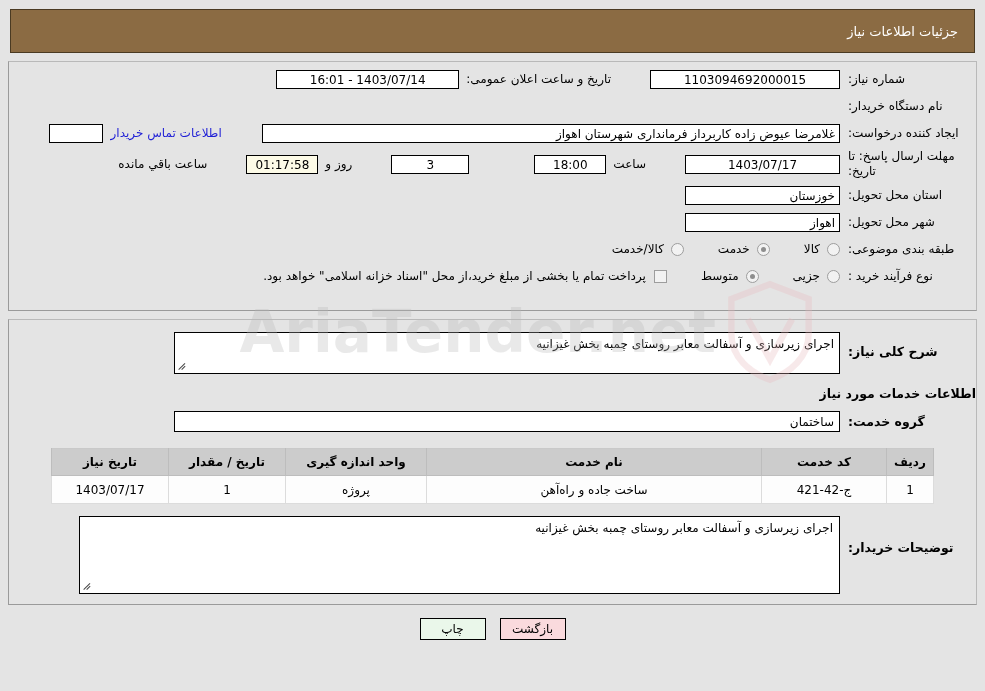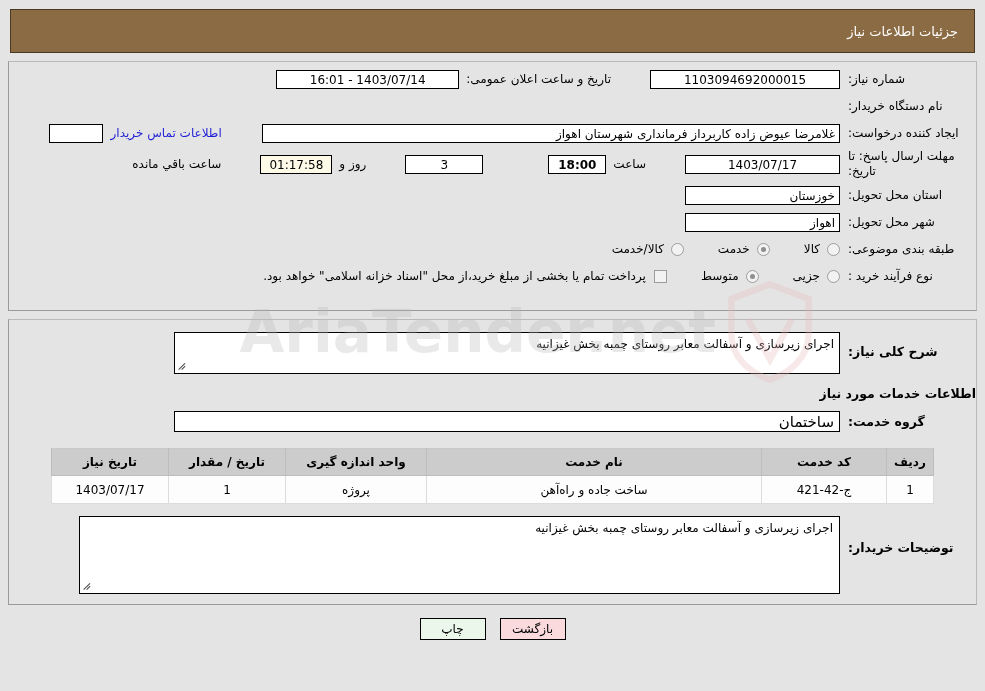--- a/index.html
+++ b/index.html
@@ -80,21 +80,21 @@
     text-align: center;
     white-space: nowrap;
     overflow: hidden;
     margin-left: 32px;
   }
   .field.rtl-text { text-align: right; }
 
   .w-num { width: 190px; }
   .w-wide { width: 610px; }
   .w-date { width: 155px; }
-  .w-time { width: 58px; font-weight: bold; }
+  .w-time { width: 72px; }
   .w-days { width: 78px; }
   .w-city { width: 155px; }
   .w-announce { width: 183px; }
   .w-contact { width: 56px; }
 
   .field.countdown {
     background: #fdfbe7;
     width: 72px;
     font-size: 12px;
   }
@@ -243,21 +243,21 @@
     font-weight: bold;
     font-size: 12.5px;
     box-sizing: border-box;
   }
   .servicegroup-field {
     background: #fff;
     border: 1px solid #000;
     width: 666px;
     height: 21px;
     line-height: 21px;
-    font-size: 15px;
+    font-size: 12px;
     padding: 0 5px;
     box-sizing: border-box;
     text-align: right;
   }
 
   
   .table-wrap {
     padding: 16px 42px 6px 42px;
   }
   table.svc {

